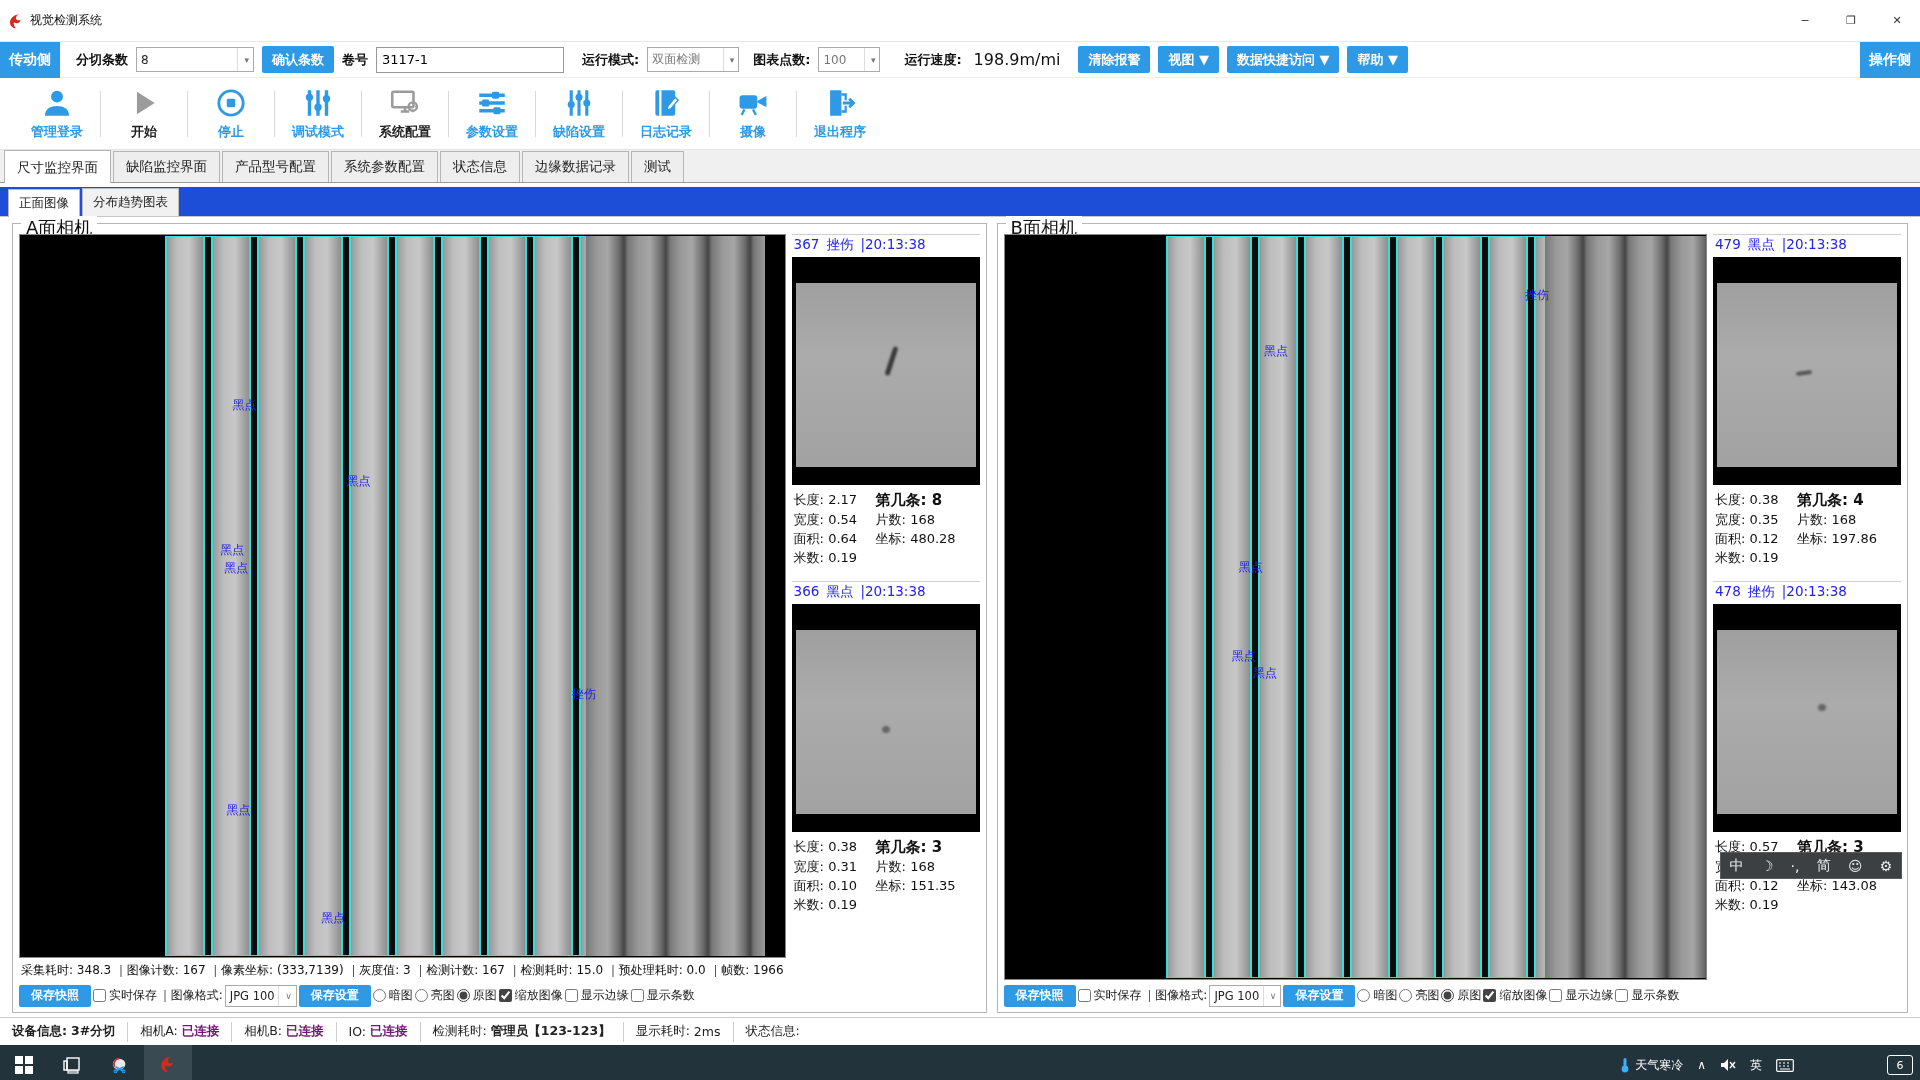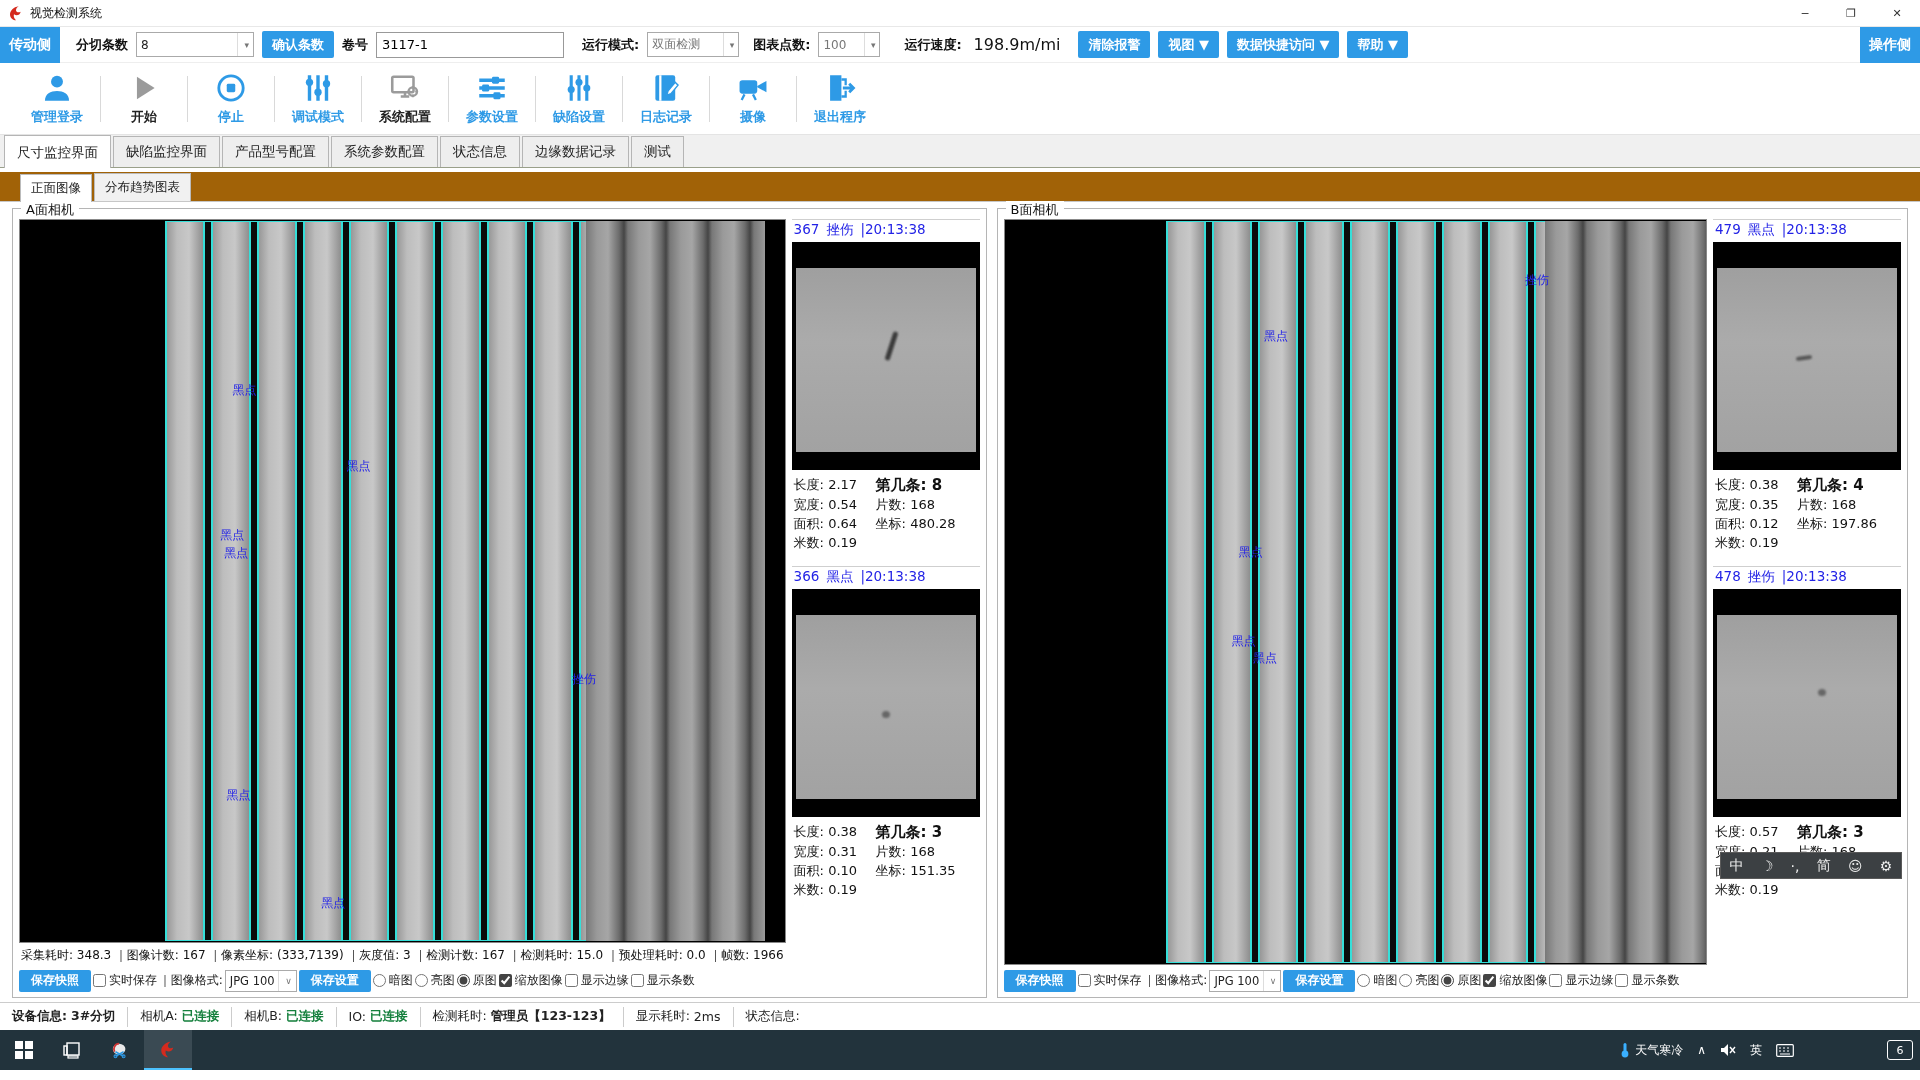--- a/index.html
+++ b/index.html
@@ -1,20 +1,20 @@
 <!DOCTYPE html>
 <html><head>
 <meta charset="utf-8">
 <style>
   * { margin:0; padding:0; box-sizing:border-box; }
   html,body { width:1920px; height:1080px; overflow:hidden;
     font-family:"DejaVu Sans","Liberation Sans",sans-serif; font-size:12px; color:#222; background:#fff; }
 
   
-  .titlebar { height:27px; background:#fff; display:flex; align-items:center; padding-left:8px; border-bottom:1px solid #e8e8e8;}
+  .titlebar { height:42px; background:#fff; display:flex; align-items:center; padding-left:8px; border-bottom:1px solid #e8e8e8;}
   .titlebar .logo { width:16px; height:16px; margin-right:6px; }
   .titlebar .title { font-size:12px; color:#111; }
   .winbtns { margin-left:auto; display:flex; }
   .winbtn { width:46px; height:26px; display:flex; align-items:center; justify-content:center; color:#333; font-size:11px; }
 
   
   .toolbar1 { height:36px; background:#fff; display:flex; align-items:center; gap:8px; border-bottom:1px solid #eee; position:relative; }
   .btn-blue { background:#2e9ae6; color:#fff; font-weight:bold; border:none; padding:0 10px; height:27px; font-size:13px;
     display:flex; align-items:center; justify-content:center; border-radius:2px; cursor:pointer; font-family:inherit;}
   .side-btn { height:36px; border-radius:0; padding:0 9px; font-size:14px; }
@@ -30,28 +30,28 @@
   .tool-item svg { width:34px; height:34px; }
   .tool-item .tlabel { margin-top:3px; font-size:13px; font-weight:bold; }
   .tool-item.c-blue svg { color:#2e9ae6; } .tool-item.c-blue .tlabel { color:#2e9ae6; }
   .tool-item.c-gray svg { color:#9b9b9b; } .tool-item.c-gray .tlabel { color:#222; }
   .tool-sep { width:1px; height:46px; background:#d9d9d9; }
 
   
   .maintabs { display:flex; align-items:flex-end; height:33px; background:#f0f0f0; padding-left:4px; border-bottom:1px solid #9aa08a; }
   .tab { border:1px solid #b5b5b5; border-bottom:none; background:#eee; padding:6px 12px 6px; font-size:13.5px; margin-right:2px; cursor:pointer; }
   .tab.active { background:#fff; position:relative; top:1px; padding-top:8px; font-weight:normal; }
-  .subtabs { display:flex; align-items:flex-end; height:30px; background:#a16207; padding-left:20px; border-bottom:1px solid #c7c7c7; margin-top:4px;}
+  .subtabs { display:flex; align-items:flex-end; height:30px; background:#1d4ed8; padding-left:8px; border-bottom:1px solid #c7c7c7; margin-top:4px;}
   .subtab { border:1px solid #bbb; border-bottom:none; background:#f1f1f1; padding:5px 10px; font-size:12.5px; margin-right:2px; cursor:pointer;}
   .subtab.active { background:#fff; top:1px; position:relative; }
 
   
   .panels { display:flex; gap:10px; padding:6px 12px 4px; height:800px; background:#fff; }
   .groupbox { flex:1; border:1px solid #b5b5b5; position:relative; padding:10px 6px 4px; }
-  .gb-title { position:absolute; top:-8px; left:8px; background:#fff; padding:0 5px; font-size:13px; color:#111; }
+  .gb-title { position:absolute; top:-8px; left:8px; background:#fff; padding:0 5px; font-size:18px; color:#111; }
   .panel-body { display:flex; gap:6px; height:100%; }
   .left-col { flex:1; display:flex; flex-direction:column; min-width:0; }
 
   .cam-image { flex:1; background:#000; position:relative; border:1px solid #888; overflow:hidden; }
   .strips-bright { position:absolute; top:1px; bottom:1px; border-top:1px solid #35dfd9; border-bottom:1px solid #35dfd9;
     background:repeating-linear-gradient(90deg,
       #35dfd9 0px,#35dfd9 2px,#989898 2px,#bdbdbd 12px,#c8c8c8 24px,#8e8e8e 38px,
       #35dfd9 38px,#35dfd9 40px,#0b0b0b 40px,#0b0b0b 46px); }
   .strips-dim { position:absolute; top:1px; bottom:1px;
     background:repeating-linear-gradient(90deg,#787878 0px,#9a9a9a 11px,#a6a6a6 22px,#6c6c6c 33px,#454545 38px,#787878 42px); }
@@ -73,21 +73,21 @@
   .blob-dot { position:absolute; left:48%; top:52%; width:8px; height:7px; background:#666; border-radius:50%; filter:blur(1px); }
   .blob-dash { position:absolute; left:44%; top:48%; width:16px; height:4px; background:#555; border-radius:2px; transform:rotate(-8deg); filter:blur(1px);}
   .card-meas { display:grid; grid-template-columns:82px 1fr; row-gap:1px; padding:6px 2px 0; font-size:13px; color:#111; }
   .strip-no { font-weight:bold; font-size:15px; }
 
   
   .statusbar { height:28px; background:#fff; border-top:1px solid #ccc; display:flex; align-items:center; font-size:12.5px; }
   .sb-seg { padding:0 12px; height:20px; display:flex; align-items:center; gap:4px; border-right:1px solid #ccc; white-space:nowrap; }
   .sb-seg.last { border-right:none; }
   .sb-bold { font-weight:bold; }
-  .green { color:#15803d; font-weight:bold; }
+  .green { color:#701a75; font-weight:bold; }
 
   
   .taskbar { height:40px; background:#22333c; display:flex; align-items:stretch; color:#fff; }
   .tb-icon { width:48px; display:flex; align-items:center; justify-content:center; cursor:pointer; }
   .tb-icon svg { width:18px; height:18px; }
   .tb-icon.active { background:#3a4a53; border-bottom:2px solid #4cc2ff; }
   .tb-right { margin-left:auto; display:flex; align-items:center; }
   .tb-rseg { padding:0 7px; height:100%; display:flex; align-items:center; gap:4px; font-size:12px; cursor:pointer; }
   .clockblk { display:flex; flex-direction:column; align-items:flex-end; justify-content:center; font-size:11.5px; line-height:1.35; padding:0 10px;gap:44px; }
   .badge-ic { position:relative; width:26px; height:20px; border:1.5px solid #fff; border-radius:3px; display:flex; align-items:center; justify-content:center; font-size:11px; }

